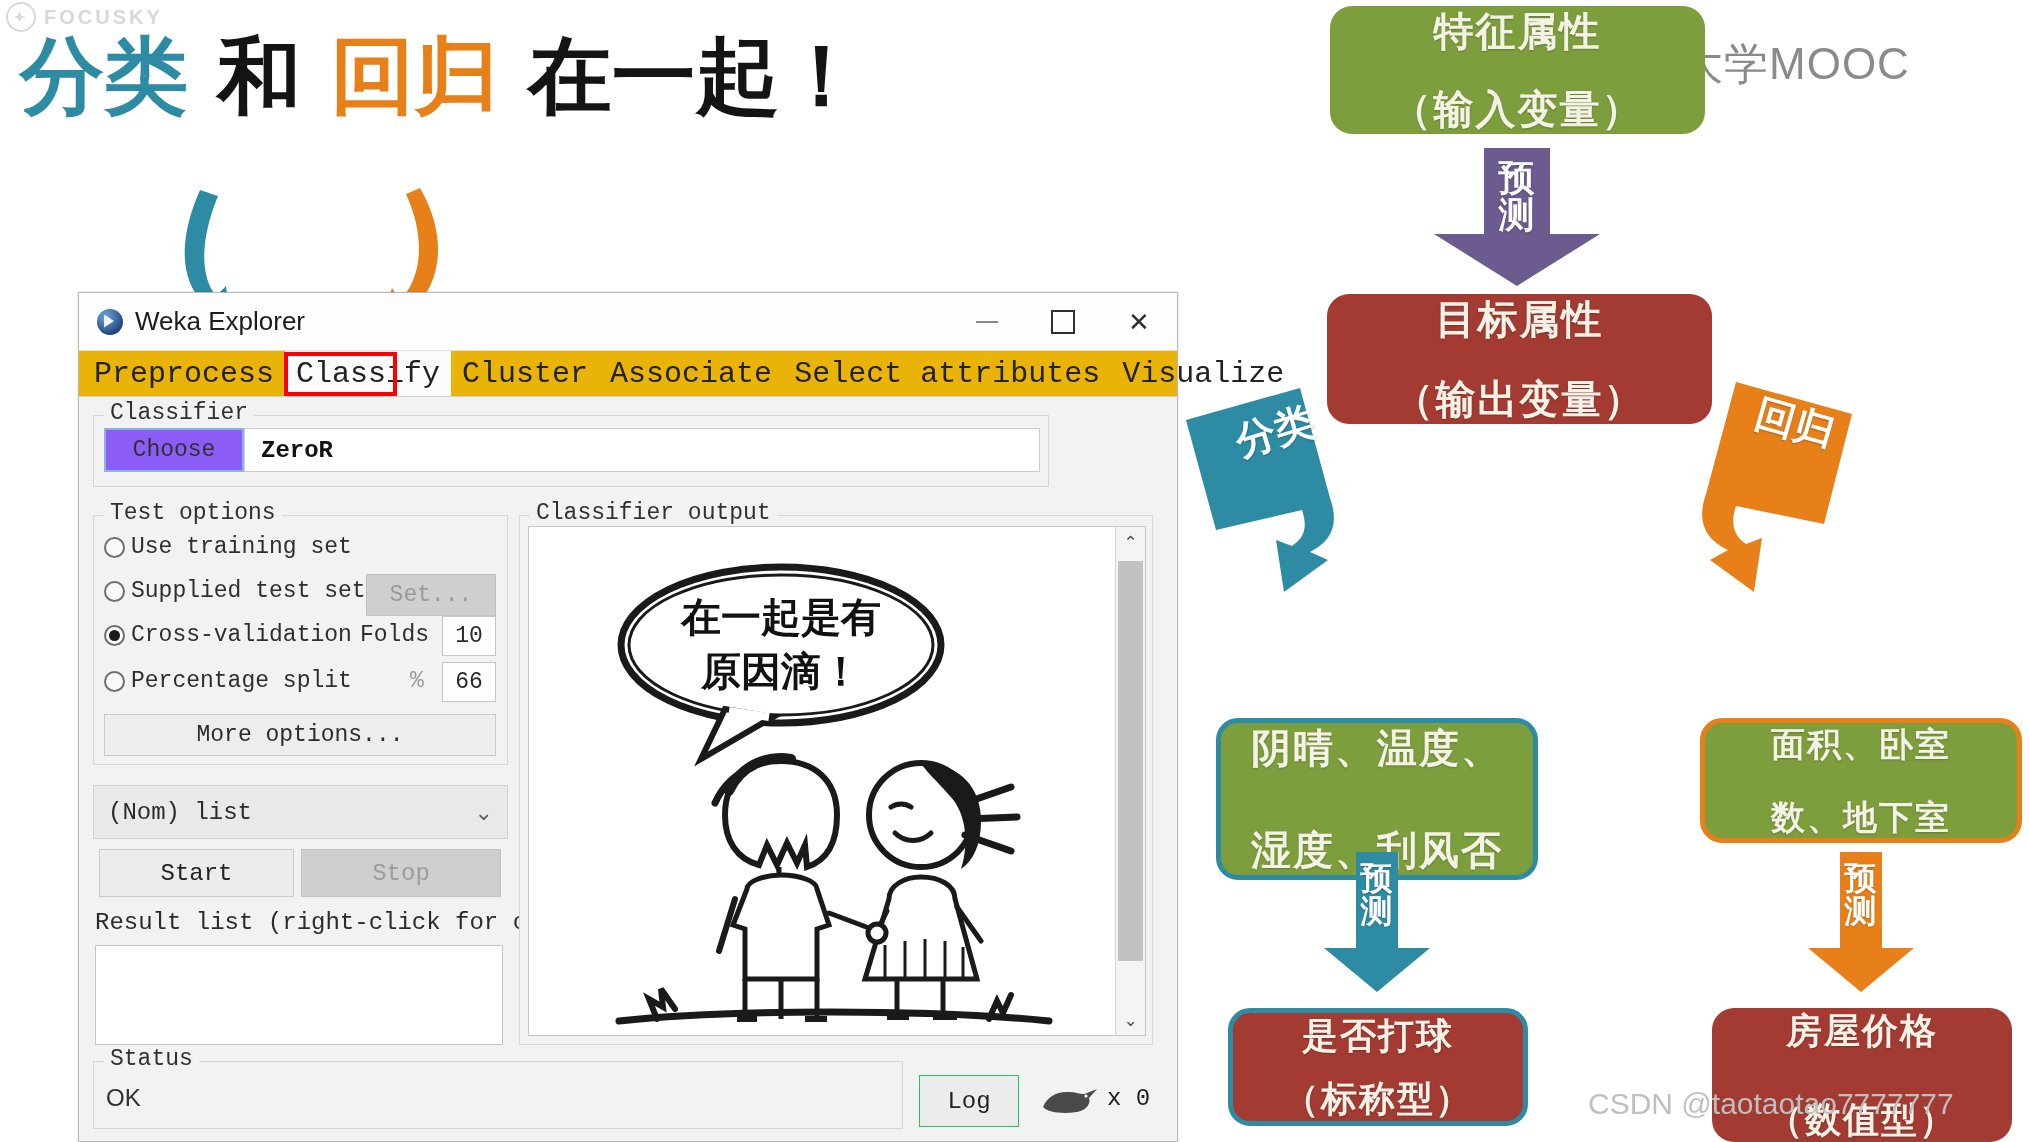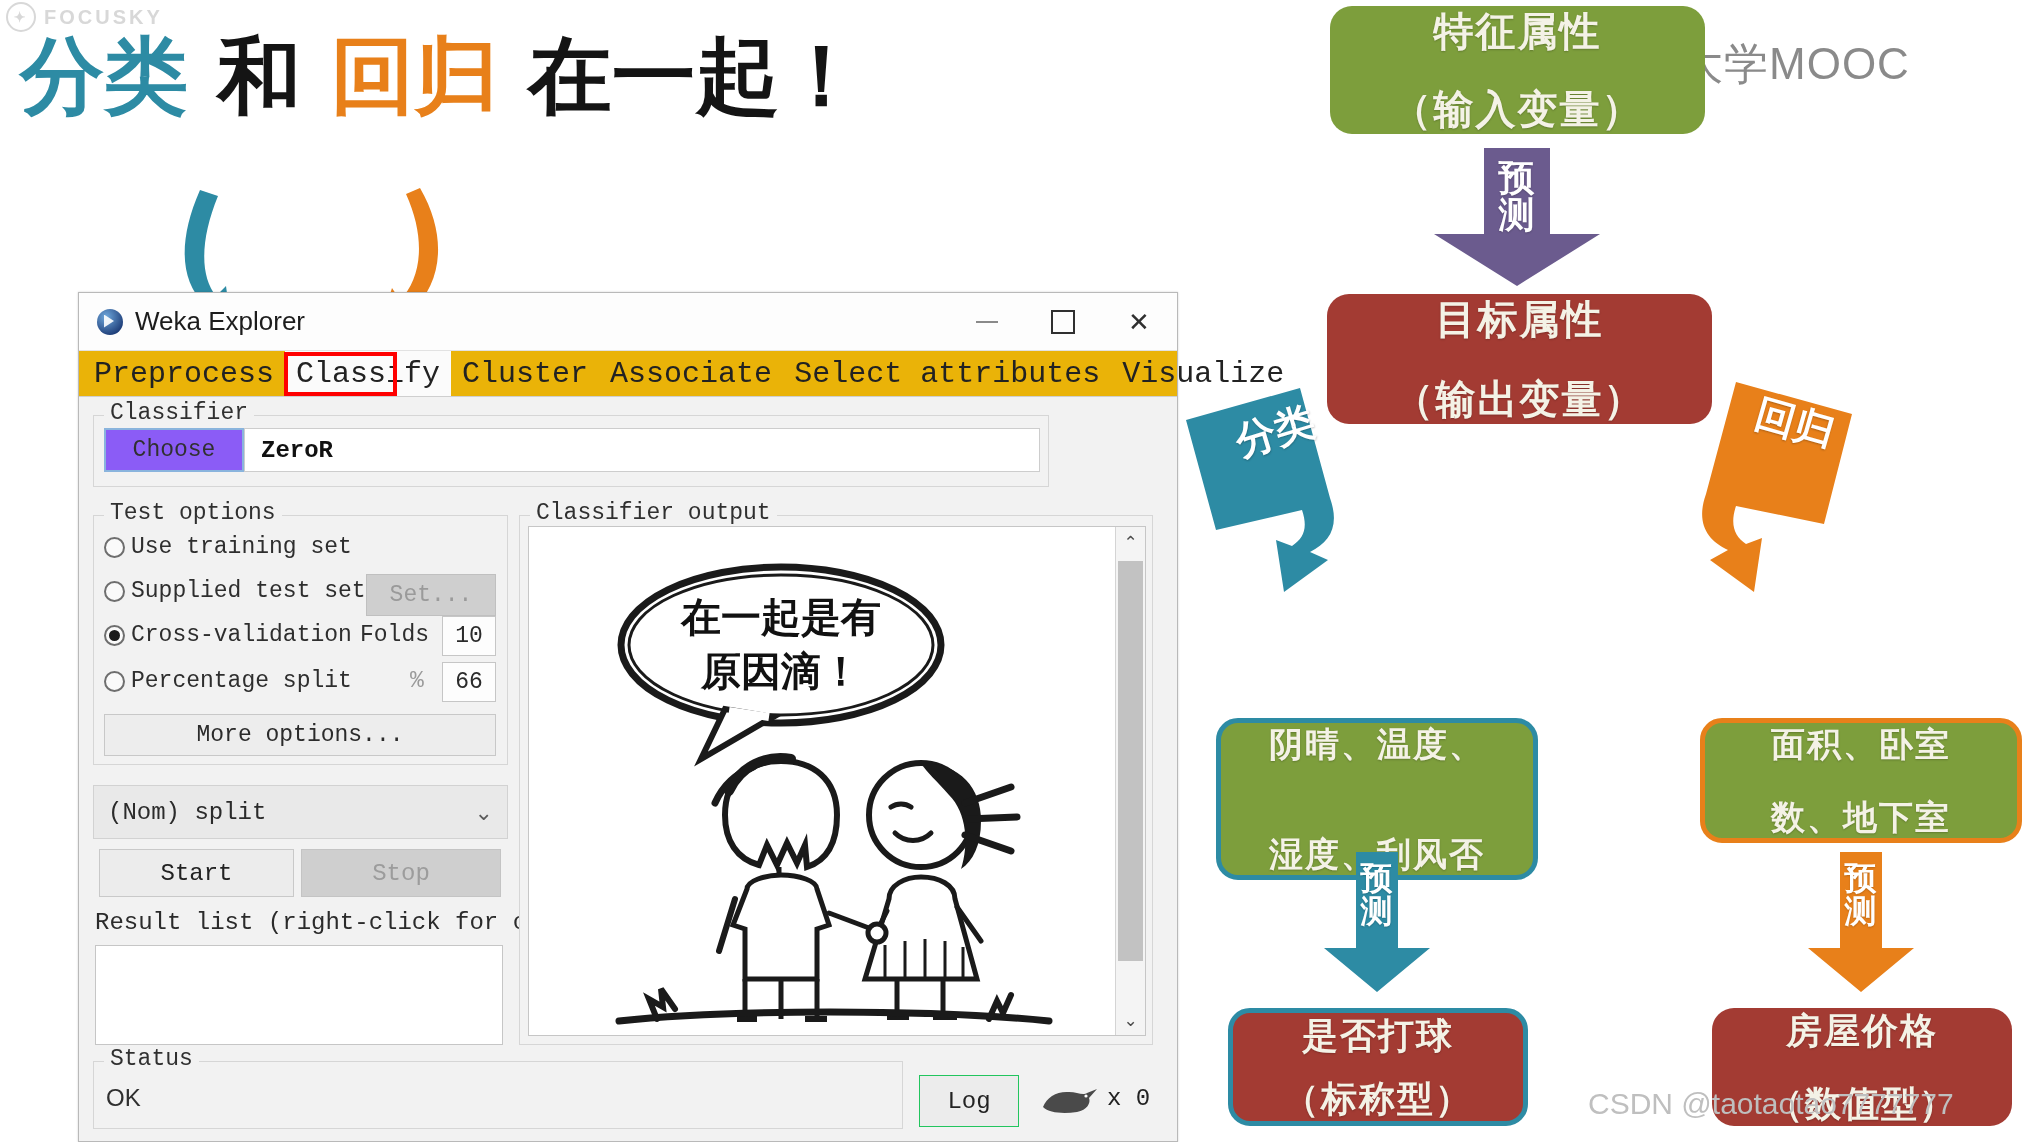--- a/index.html
+++ b/index.html
@@ -315,21 +315,21 @@
         <span class="radio"></span>
         <span>Percentage split</span>
       </div>
       <div class="opt-label" style="left:316px;top:152px;color:#9a9a9a;">%</div>
       <div class="opt-field" style="left:348px;top:146px;width:54px;height:40px;">66</div>
 
       <div id="more-options">More options...</div>
     </div>
 
     <div id="class-select">
-      <span>(Nom) split</span>
+      <span>(Nom) list</span>
       <span class="chev">⌄</span>
     </div>
 
     <div id="stop-btn">Stop</div>
     <div id="start-btn">Start</div>
 
     <div id="resultlist-label">Result list (right-click for optio</div>
     <div id="resultlist-box"></div>
 
     <div class="group" id="g-output">
@@ -433,21 +433,21 @@
     </svg>
     <div class="sidelabel" style="left:20px;top:410px;width:110px;font-size:40px;transform:rotate(-17deg);">分类</div>
 
     <svg class="arrow-down" style="left:440px;top:372px;" width="220" height="250" viewBox="0 0 220 250">
       <path d="M212 42 L96 10 L66 122 C56 150 66 168 88 178 L70 188 L114 220 L122 166 L106 172
                C94 164 90 152 96 134 L184 152 Z" fill="#e8801a"></path>
     </svg>
     <div class="sidelabel" style="left:96px;top:0;width:0;height:0;"></div>
     <div class="sidelabel" style="left:540px;top:402px;width:110px;font-size:40px;transform:rotate(16deg);">回归</div>
 
-    <div class="fbox" style="left:16px;top:718px;width:322px;height:162px;background:#7d9e3c;border:5px solid #2d8ba4;font-size:34px;">
+    <div class="fbox" style="left:16px;top:718px;width:322px;height:162px;background:#7d9e3c;border:5px solid #2d8ba4;font-size:40px;">
       <span>阴晴、温度、</span>
       <span class="l2">湿度、刮风否</span>
     </div>
 
     <div class="fbox" style="left:500px;top:718px;width:322px;height:125px;background:#7d9e3c;border:5px solid #e8801a;font-size:34px;">
       <span>面积、卧室</span>
       <span class="l2">数、地下室</span>
     </div>
 
     <svg class="arrow-down" style="left:112px;top:852px;" width="130" height="142" viewBox="0 0 130 142">
@@ -464,21 +464,21 @@
     <div class="arrow-label" style="left:627px;top:862px;width:68px;font-size:32px;">
       <div>预</div>
       <div>测</div>
     </div>
 
     <div class="fbox" style="left:28px;top:1008px;width:300px;height:118px;background:#a33b33;border:5px solid #2d8ba4;font-size:36px;">
       <span>是否打球</span>
       <span class="l2">（标称型）</span>
     </div>
 
-    <div class="fbox" style="left:512px;top:1008px;width:300px;height:118px;background:#a33b33;font-size:36px;">
+    <div class="fbox" style="left:512px;top:1008px;width:300px;height:134px;background:#a33b33;font-size:36px;">
       <span>房屋价格</span>
       <span class="l2">（数值型）</span>
     </div>
   </div>
 
   <div id="csdn">CSDN @taotaotao7777777</div>
 
 </div>
 
 </body></html>

